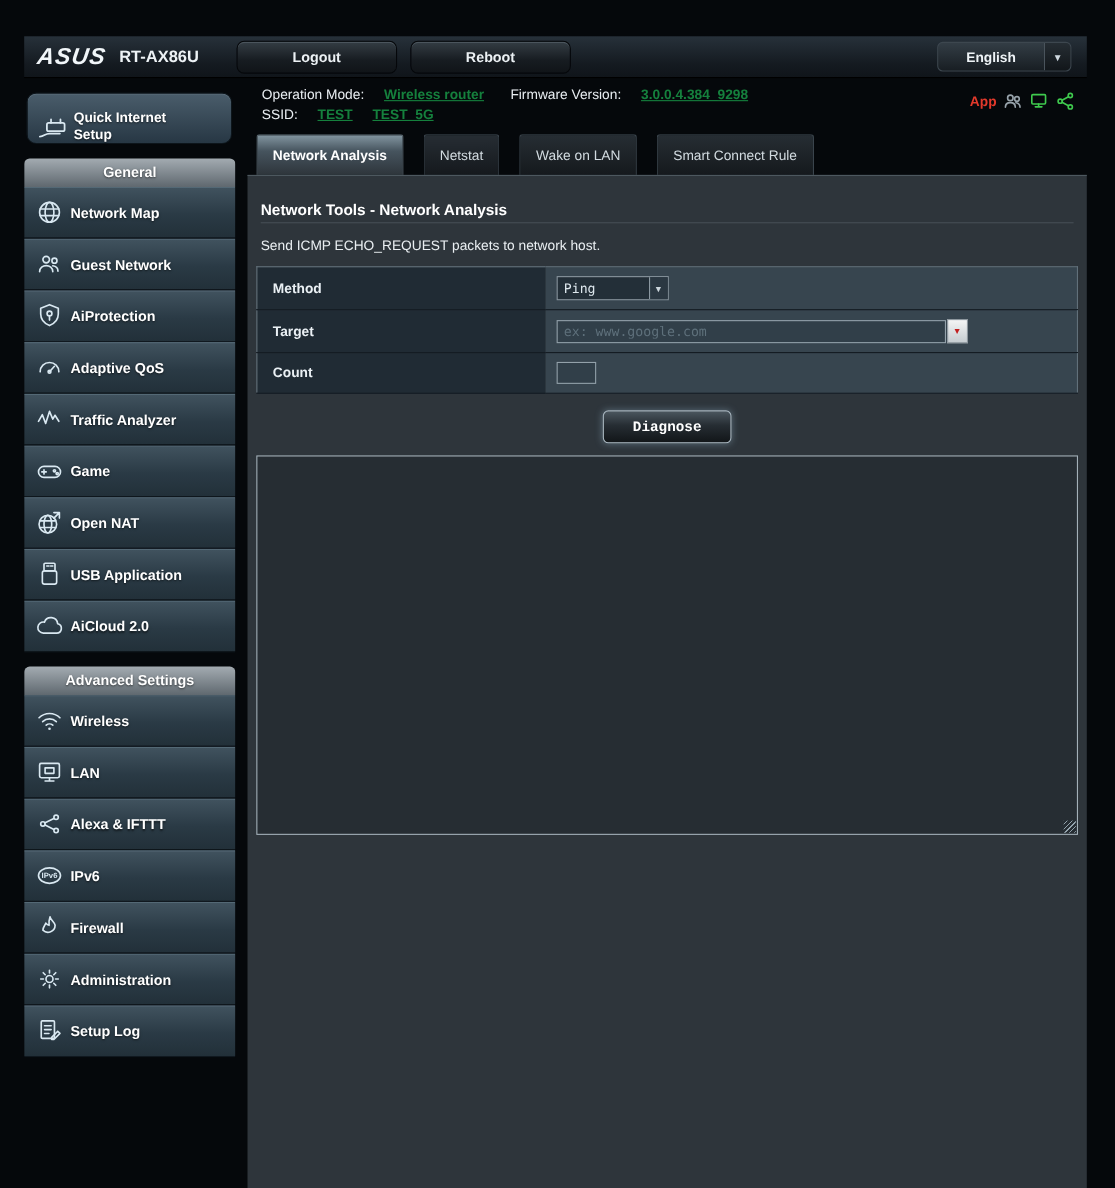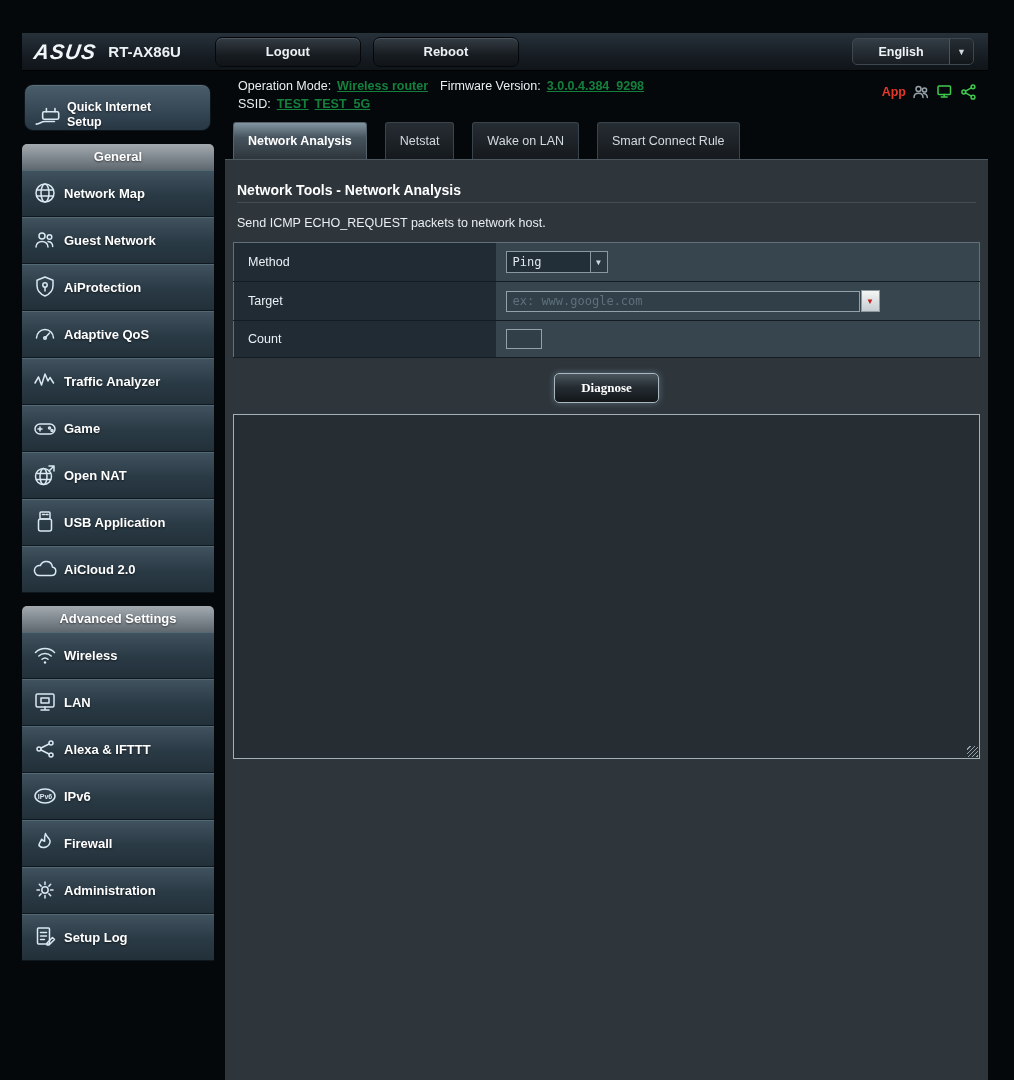--- a/index.html
+++ b/index.html
@@ -40,21 +40,21 @@
   .sitem{height:47px;display:flex;align-items:center;padding:0 4px;cursor:pointer;
     background:linear-gradient(180deg,#41535f,#2a3a45 55%,#223039);
     border-bottom:1px solid #10181f;box-shadow:inset 0 1px 0 rgba(120,145,160,.35)}
   .sitem .lbl{font-size:13px;font-weight:bold;color:#fff;text-shadow:0 1px 2px rgba(0,0,0,.6)}
   .icn{flex:0 0 38px;display:flex;justify-content:center}
   .icn svg{stroke:#d9e8f1;fill:none;stroke-width:1.5;stroke-linecap:round;stroke-linejoin:round}
 
   
   .main{position:absolute;left:203px;top:0;right:0;bottom:0}
   .infobar{position:relative;height:88px;padding:8px 0 0 13px}
-  .irow{font-size:12.5px;color:#e9eef2;display:flex;gap:6px;align-items:flex-start;margin-bottom:4px}
+  .irow{font-size:12.5px;color:#e9eef2;display:flex;gap:18px;align-items:flex-start;margin-bottom:4px}
   a.link{color:#15803d;font-weight:bold;text-decoration:underline;cursor:pointer}
   .fwlabel{margin-left:6px}
   .hdricons{position:absolute;top:12px;right:10px;display:flex;align-items:center;gap:6px}
   .applbl{color:#e2392b;font-weight:bold;font-size:12.5px;cursor:pointer}
   .hicn{cursor:pointer;display:flex}
   .hicn svg{fill:none;stroke-width:1.5;stroke-linecap:round;stroke-linejoin:round}
   .hicn.gray svg{stroke:#97a2aa}
   .hicn.green svg{stroke:#3fca4e}
 
   .tabs{position:absolute;left:8px;bottom:0;display:flex;gap:18px}
@@ -64,21 +64,21 @@
   .tab.active{color:#fff;font-weight:bold;
     background:linear-gradient(180deg,#8295a0,#46545e 40%,#2e353b);border-color:#55626b}
 
   .panel{position:absolute;top:88px;left:0;right:0;bottom:0;background:#2e353b;
     border-top:1px solid #4d585f;padding:0 8px}
   .ptitle{margin:22px 4px 0;padding-bottom:4px;border-bottom:1px solid #454e55;
     font-size:14px;font-weight:bold;color:#fff}
   .pdesc{margin:13px 4px 12px;font-size:12.5px;color:#e9eef1}
 
   table.formtbl{width:100%;border-collapse:collapse;border:1px solid #61707a}
-  .formtbl th{width:262px;background:#202b34;font-size:12.5px;font-weight:normal;color:#eaf0f4;
+  .formtbl th{width:262px;background:#202b34;font-size:12.5px;font-weight:bold;color:#eaf0f4;
     text-align:left;padding:11px 14px;border-bottom:1px solid #141c23;vertical-align:middle}
   .formtbl td{background:#37454f;padding:8px 10px;border-bottom:1px solid #141c23;vertical-align:middle}
 
   .selbox{display:inline-flex;width:102px;height:22px;background:#232f38;border:1px solid #8b98a1;
     align-items:center;font-family:"DejaVu Sans Mono",monospace;font-size:12px;color:#dde7ed;cursor:pointer}
   .selbox .txt{flex:1;padding-left:6px}
   .selbox .sarr{width:17px;height:100%;border-left:1px solid #8b98a1;background:#2b3842;
     display:flex;align-items:center;justify-content:center;font-size:8px;color:#cdd7dd}
 
   .tgtwrap{display:inline-flex;align-items:center}
@@ -87,21 +87,21 @@
   input.tgt::placeholder{color:#5e707b}
   .pull{width:19px;height:22px;margin-left:1px;border:1px solid #8d979e;cursor:pointer;
     background:linear-gradient(#f4f5f5,#c6cdd1);display:flex;align-items:center;justify-content:center;
     font-size:8px;color:#c21f1f}
   input.cnt{width:36px;height:20px;background:#313f49;border:1px solid #93a1aa;color:#dfe8ee;
     font:12px "DejaVu Sans Mono",monospace;padding:0 4px}
 
   .diag{display:block;margin:15px auto 0;height:30px;padding:0 26px;border-radius:5px;
     background:linear-gradient(#4b565e,#262d33 45%,#121619);border:1px solid #a9b7c0;
     box-shadow:0 0 7px rgba(140,170,190,.45);color:#fff;font-weight:bold;font-size:13px;
-    font-family:Liberation Serif, serif;cursor:pointer}
+    font-family:Liberation Mono, monospace;cursor:pointer}
 
   .resultwrap{position:relative;margin-top:11px}
   textarea.result{display:block;width:100%;height:345px;background:#262d33;border:1px solid #a3b0b8;
     resize:none;color:#d7e0e6;font:12px "DejaVu Sans Mono",monospace;padding:6px}
   .grip{position:absolute;right:2px;bottom:2px;width:11px;height:11px;cursor:nwse-resize;
     background:repeating-linear-gradient(135deg,transparent 0 2px,#93a3ad 2px 3px)}
 </style>
 </head>
 <body>
 

